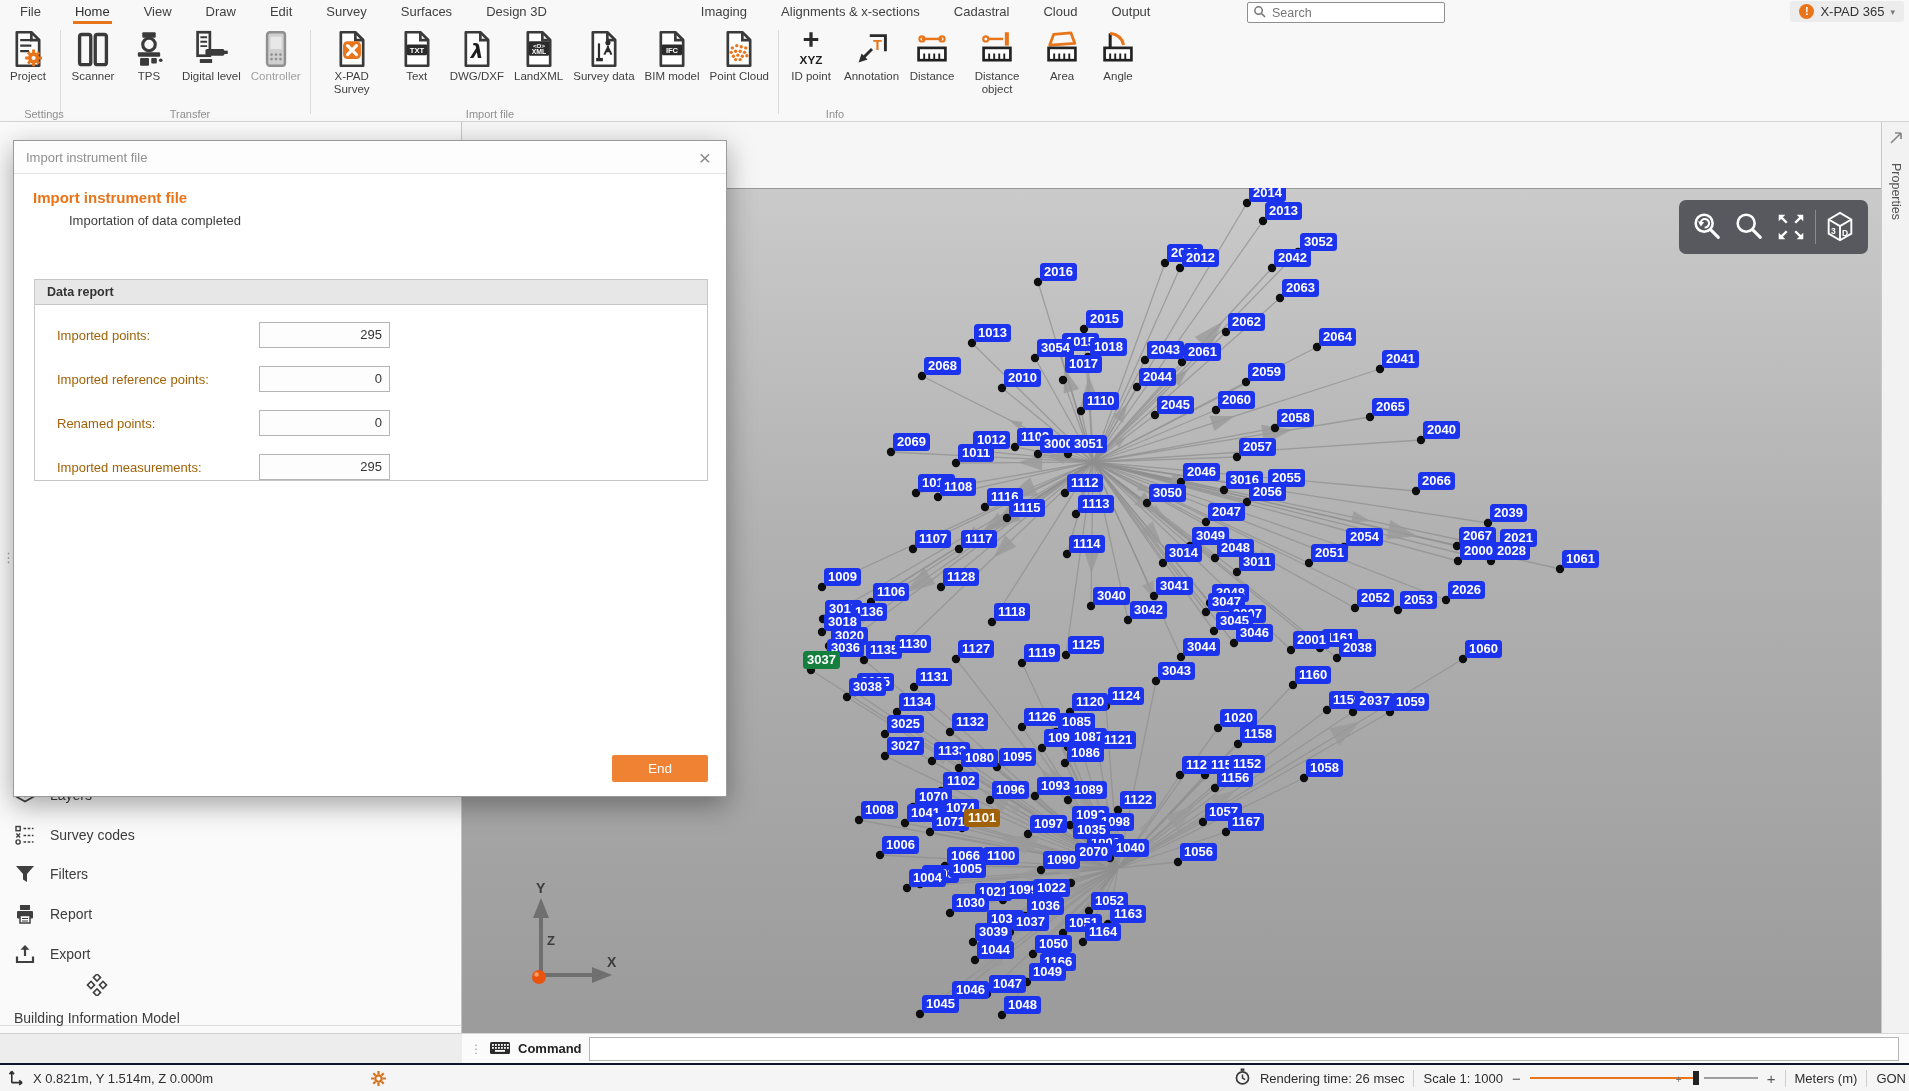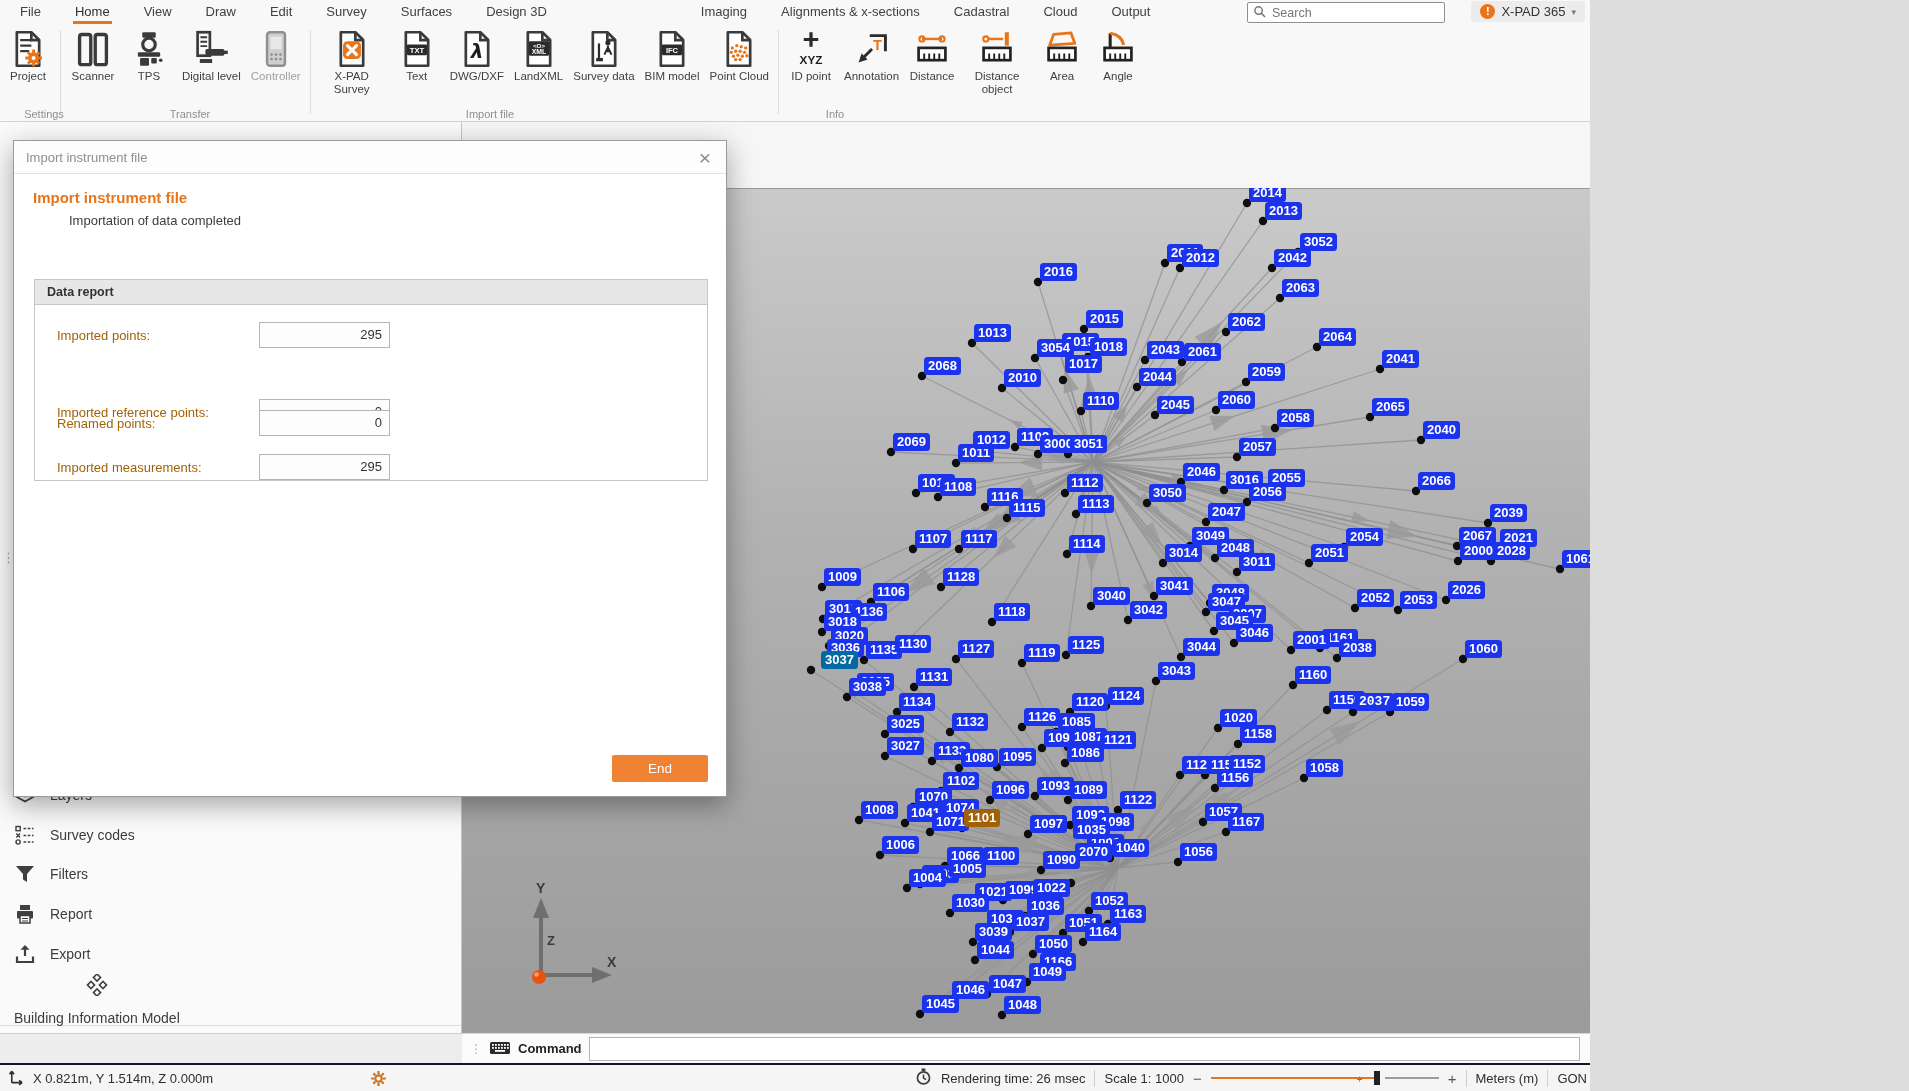--- a/index.html
+++ b/index.html
@@ -1,16 +1,16 @@
 <!DOCTYPE html>
 <html><head>
 <meta charset="utf-8">
 <style>
   html,body{margin:0;padding:0;background:#ddd;}
-  #app{position:relative;width:1590px;height:1091px;overflow:hidden;background:#f2f2f2;
+  #app{position:relative;width:1909px;height:1091px;overflow:hidden;background:#f2f2f2;
        font-family:"Liberation Sans",sans-serif;color:#3a3a3a;font-size:13px;}
   
   #menubar{position:absolute;left:0;top:0;width:100%;height:24px;background:#f8f8f8;display:flex;align-items:center;}
   .menu-item{position:relative;padding:0 10px;height:24px;line-height:24px;font-size:13px;color:#414141;cursor:default;margin-right:14px;}
   .menu-item.active{color:#2e2e2e;}
   .menu-item.active::after{content:"";position:absolute;left:8px;right:8px;bottom:0;height:3px;background:#e8751a;}
   .menu-item.biggap{margin-left:120px;}
   #searchbox{position:absolute;left:1247px;top:2px;width:186px;height:19px;background:#fff;border:1px solid #8f8f8f;border-radius:2px;display:flex;align-items:center;padding:0 5px;gap:4px;}
   #searchbox input{border:none;outline:none;width:140px;font-size:12.5px;color:#555;background:transparent;font-family:"Liberation Sans",sans-serif;}
   #account{position:absolute;right:5px;top:1px;height:21px;background:#ececec;border-radius:3px;display:flex;align-items:center;gap:6px;padding:0 9px;font-size:13px;color:#333;}
@@ -950,21 +950,21 @@
       <div class="pt-label" style="left: 895px; top: 467px; background: rgb(28, 51, 238);">2052</div>
       <div class="pt-label" style="left: 986px; top: 459px; background: rgb(28, 51, 238);">2026</div>
       <div class="pt-label" style="left: 938px; top: 469px; background: rgb(28, 51, 238);">2053</div>
       <div class="pt-label" style="left: 363px; top: 478px; background: rgb(28, 51, 238);">3017</div>
       <div class="pt-label" style="left: 389px; top: 481px; background: rgb(28, 51, 238);">1136</div>
       <div class="pt-label" style="left: 362px; top: 491px; background: rgb(28, 51, 238);">3018</div>
       <div class="pt-label" style="left: 369px; top: 505px; background: rgb(28, 51, 238);">3020</div>
       <div class="pt-label" style="left: 365px; top: 517px; background: rgb(28, 51, 238);">3036</div>
       <div class="pt-label" style="left: 404px; top: 519px; background: rgb(28, 51, 238);">1135</div>
       <div class="pt-label" style="left: 433px; top: 513px; background: rgb(28, 51, 238);">1130</div>
-      <div class="pt-label" style="left: 359px; top: 529px; background: #0369a1;">3037</div>
+      <div class="pt-label" style="left: 341px; top: 529px; background: #15803d;">3037</div>
       <div class="pt-label" style="left: 395px; top: 551px; background: rgb(28, 51, 238);">3035</div>
       <div class="pt-label" style="left: 387px; top: 556px; background: rgb(28, 51, 238);">3038</div>
       <div class="pt-label" style="left: 454px; top: 546px; background: rgb(28, 51, 238);">1131</div>
       <div class="pt-label" style="left: 532px; top: 481px; background: rgb(28, 51, 238);">1118</div>
       <div class="pt-label" style="left: 496px; top: 518px; background: rgb(28, 51, 238);">1127</div>
       <div class="pt-label" style="left: 562px; top: 522px; background: rgb(28, 51, 238);">1119</div>
       <div class="pt-label" style="left: 606px; top: 514px; background: rgb(28, 51, 238);">1125</div>
       <div class="pt-label" style="left: 631px; top: 465px; background: rgb(28, 51, 238);">3040</div>
       <div class="pt-label" style="left: 668px; top: 479px; background: rgb(28, 51, 238);">3042</div>
       <div class="pt-label" style="left: 746px; top: 471px; background: rgb(28, 51, 238);">3047</div>
@@ -1067,21 +1067,21 @@
     </div>
     <div id="dlg-head">Import instrument file</div>
     <div id="dlg-sub">Importation of data completed</div>
     <div id="groupbox">
       <header>Data report</header>
       <div id="rep-rows">
           <div class="rep-row" style="top: 42px;">
             <span class="rlabel">Imported points:</span>
             <span class="rval">295</span>
           </div>
-          <div class="rep-row" style="top: 86px; margin-top: 33px;">
+          <div class="rep-row" style="top: 86px;">
             <span class="rlabel">Imported reference points:</span>
             <span class="rval">0</span>
           </div>
           <div class="rep-row" style="top: 130px;">
             <span class="rlabel">Renamed points:</span>
             <span class="rval">0</span>
           </div>
           <div class="rep-row" style="top: 174px;">
             <span class="rlabel">Imported measurements:</span>
             <span class="rval">295</span>

